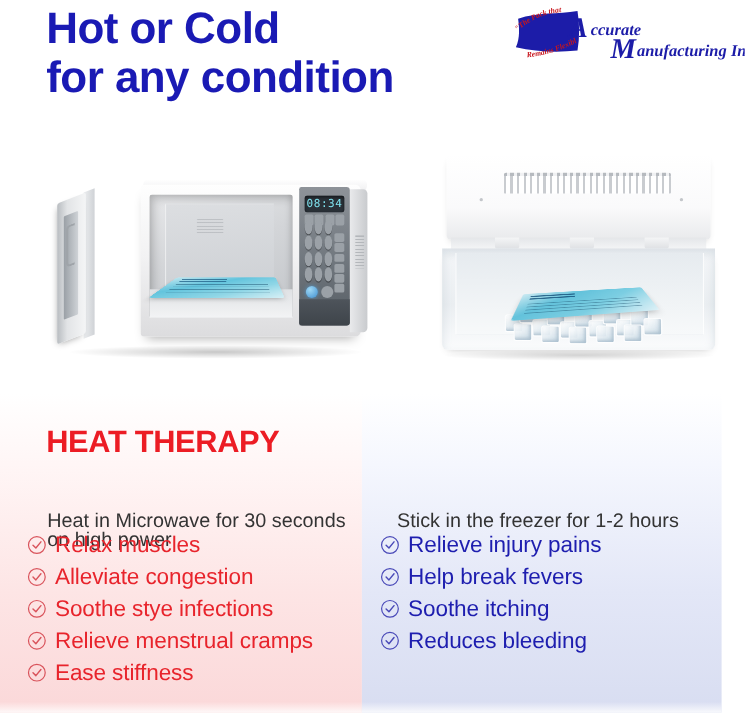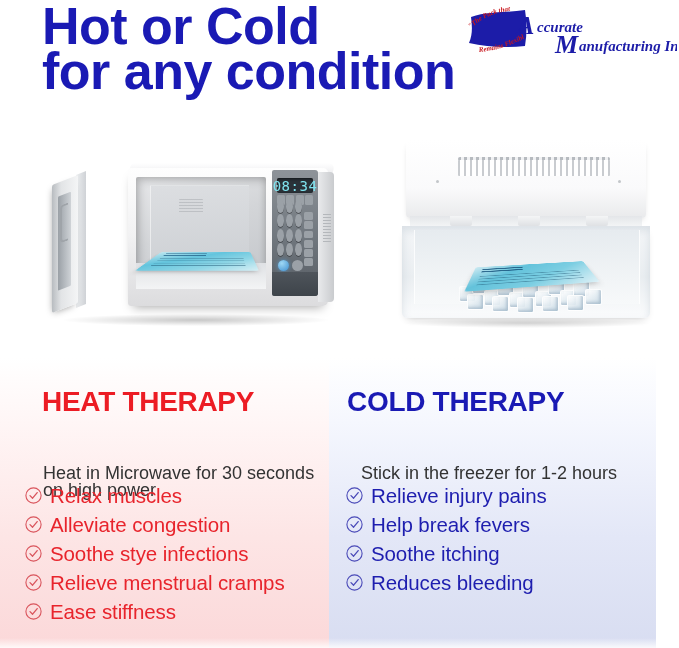--- a/index.html
+++ b/index.html
@@ -18,21 +18,21 @@
 
   
   .headline {
     position: absolute;
     left: 42px;
     top: 4px;
     width: 420px;
     color: #1a1ab4;
     font-family: "Liberation Sans", sans-serif;
     font-weight: bold;
-    font-size: 52px;
+    font-size: 40px;
     line-height: 45px;
     letter-spacing: -0.5px;
   }
   .headline-line { display: block; white-space: nowrap; }
 
   
   .logo {
     position: absolute;
     left: 455px;
     top: 4px;
@@ -127,21 +127,21 @@
     border-radius: 2px 3px 3px 2px;
   }
   .mw-display {
     position: absolute; left: 5px; top: 8px; width: 36px; height: 15px;
     background: #2a3138; border-radius: 2px;
     display: flex; align-items: center; justify-content: center;
     box-shadow: inset 0 1px 3px rgba(0,0,0,.6);
   }
   .mw-display-txt {
     color: #7fe3ef; font-family: "DejaVu Sans Mono", monospace;
-    font-size: 14px; letter-spacing: .5px;
+    font-size: 10px; letter-spacing: .5px;
   }
   .mw-keys {
     position: absolute; left: 5px; top: 30px; width: 25px; height: 56px;
     display: grid; grid-template-columns: repeat(3,1fr); grid-template-rows: repeat(4,1fr);
     gap: 1.5px;
   }
   .mw-key { background: #9ba1a7; border-radius: 50%; box-shadow: 0 1px 0 rgba(0,0,0,.35); }
   .mw-toprow {
     position: absolute; left: 5px; top: 25px; width: 36px; height: 10px;
     display: grid; grid-template-columns: repeat(4,1fr); gap: 1.5px;
@@ -503,21 +503,20 @@
               <path d="M6 9.6 L8.6 12.2 L13.2 6.6" fill="none" stroke="#d9545c" stroke-width="1.3" stroke-linecap="round" stroke-linejoin="round"></path>
             </svg>
         </span>
         <span>Ease stiffness</span>
       </li>
     </ul>
     <div class="panel-bottom-fade"></div>
   </div>
 
   <div class="panel panel-cold">
-    <div class="panel-title">COLD THERAPY</div>
     <div class="panel-sub">Stick in the freezer for 1-2 hours</div>
     <ul class="bullet-list">
       <li class="bullet-item">
         <span class="bullet-icon">
           <svg width="19" height="19" viewBox="0 0 19 19">
               <circle cx="9.5" cy="9.5" r="7.6" fill="none" stroke="#4a4ab8" stroke-width="1.1"></circle>
               <path d="M6 9.6 L8.6 12.2 L13.2 6.6" fill="none" stroke="#4a4ab8" stroke-width="1.3" stroke-linecap="round" stroke-linejoin="round"></path>
             </svg>
         </span>
         <span>Relieve injury pains</span>

